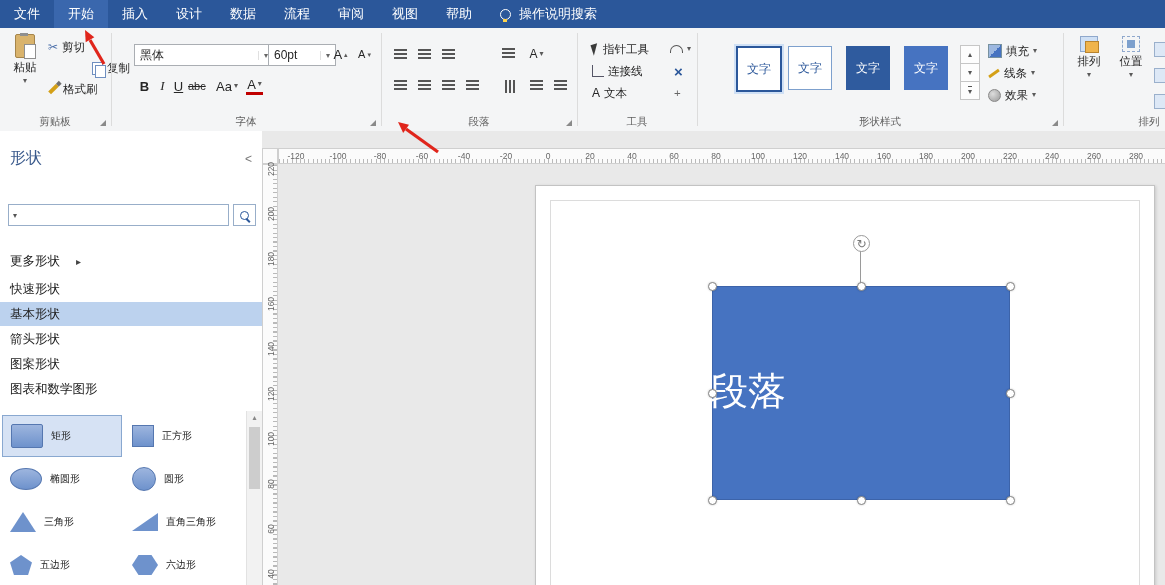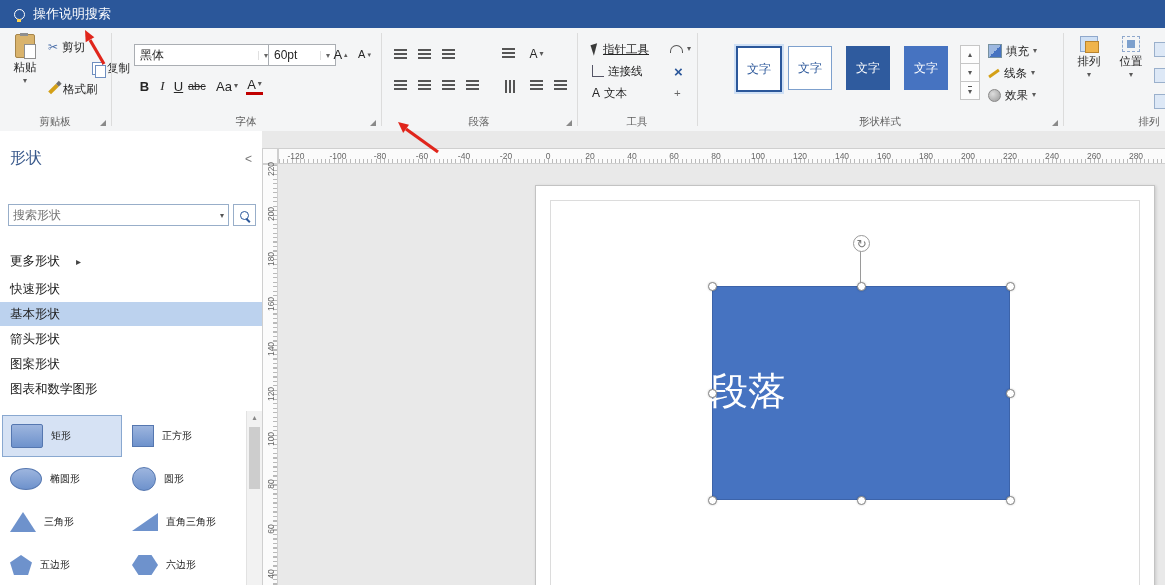--- a/index.html
+++ b/index.html
@@ -108,20 +108,31 @@
   .rot-handle{position:absolute;left:575px;top:71px;width:15px;height:15px;border-radius:50%;background:#fff;border:1px solid #9a9a9a;
               display:flex;align-items:center;justify-content:center;font-size:12px;color:#777;line-height:1;}
   .arrows{position:absolute;left:0;top:0;z-index:99;pointer-events:none;}
 </style>
 </head>
 <body>
 
 <div class="app">
 
   <div class="menubar">
+    <div class="mtabs">
+        <div class="mtab">文件</div>
+        <div class="mtab active">开始</div>
+        <div class="mtab">插入</div>
+        <div class="mtab">设计</div>
+        <div class="mtab">数据</div>
+        <div class="mtab">流程</div>
+        <div class="mtab">审阅</div>
+        <div class="mtab">视图</div>
+        <div class="mtab">帮助</div>
+      </div>
     <div class="msearch">
       <span class="bulb"></span>
       <span>操作说明搜索</span>
     </div>
   </div>
 
   <div class="ribbon">
 
     <div class="rgroup" style="left:0;width:110px;">
       <div class="bigbtn abs" style="left:6px;top:4px;width:38px;">
@@ -225,21 +236,21 @@
         </div>
       <div class="fbtn" style="left:170px;top:48px;">
           <span class="li li4"></span>
         </div>
       <div class="glabel">段落</div>
       <span class="launcher"></span>
     </div>
     <div class="gsep" style="left:577px;"></div>
 
     <div class="rgroup" style="left:578px;width:118px;">
-      <div class="sbtn" style="left:14px;top:12px;text-decoration:underline;">
+      <div class="sbtn" style="left:14px;top:12px;">
         <span class="ic-pointer"></span>
         <span>指针工具</span>
       </div>
       <div class="sbtn" style="left:92px;top:12px;">
         <span class="ic-arc"></span>
         <span class="caret">▾</span>
       </div>
       <div class="sbtn" style="left:14px;top:34px;">
         <span class="ic-conn"></span>
         <span>连接线</span>
@@ -315,21 +326,20 @@
       <div class="cutbox" style="left:90px;top:40px;"></div>
       <div class="cutbox" style="left:90px;top:66px;"></div>
       <div class="glabel" style="left:auto;right:-14px;width:60px;">排列</div>
     </div>
   </div>
 
   <div class="shapes-panel">
     <div class="panel-title">形状</div>
     <div class="collapse">&lt;</div>
     <div class="search-box">
-      <input type="text" readonly="" placeholder="搜索形状" style="">
       <span class="dd">▾</span>
     </div>
     <div class="search-btn">
       <span class="mag"></span>
     </div>
     <div>
         <div class="cat" style="top: 118px;">更多形状<span class="catarrow">▸</span></div>
         <div class="cat" style="top: 146px;">快速形状</div>
         <div class="cat sel" style="top: 171px;">基本形状</div>
         <div class="cat" style="top: 196px;">箭头形状</div>

